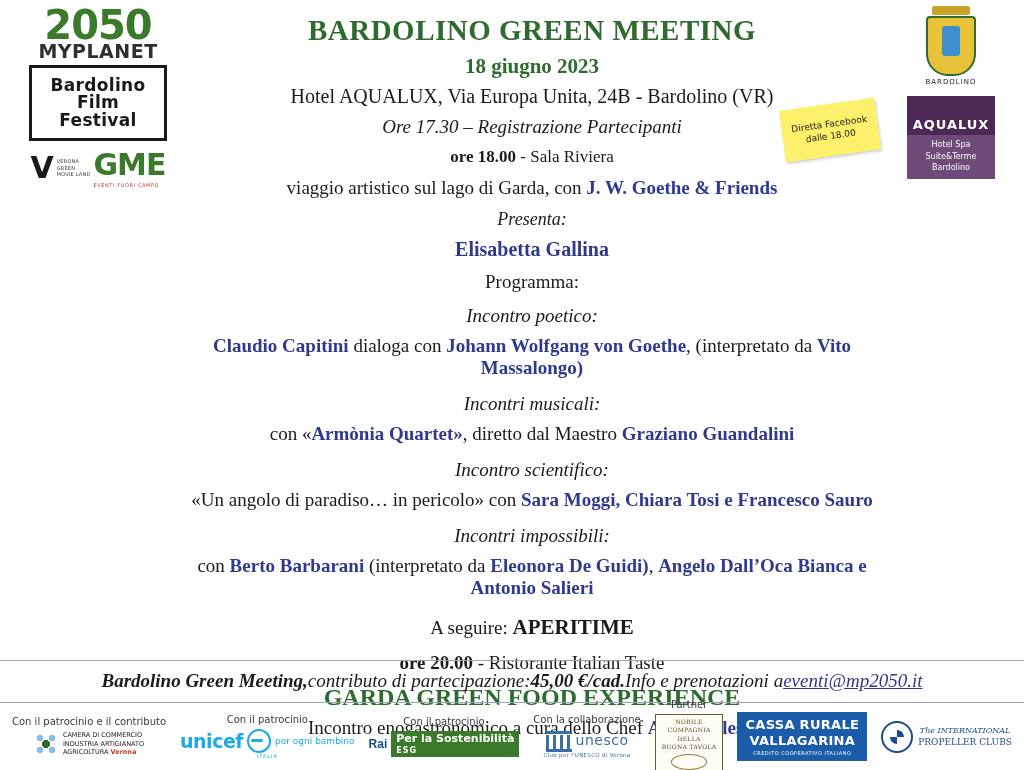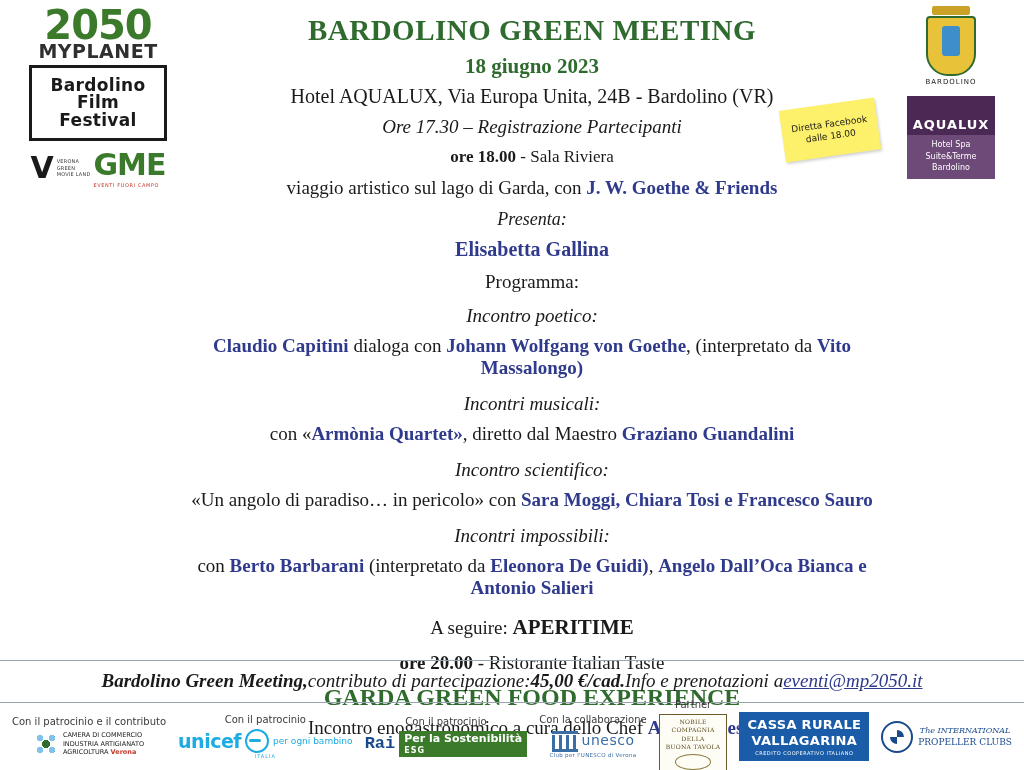--- a/index.html
+++ b/index.html
@@ -437,22 +437,22 @@
     font-size: 5px;
     color: #1cabe2;
     letter-spacing: 1px;
   }
   .rai-box {
     display: flex;
     align-items: center;
     gap: 4px;
   }
   .rai-word {
-    font-family: Liberation Mono, monospace;
-    font-size: 17px;
+    font-family: Liberation Sans, sans-serif;
+    font-size: 12px;
     font-weight: bold;
     color: #1a4a8c;
   }
   .rai-green {
     background: #3b7a2a;
     color: #ffffff;
     font-family: "DejaVu Sans", sans-serif;
     font-size: 11px;
     font-weight: bold;
     padding: 2px 5px;

